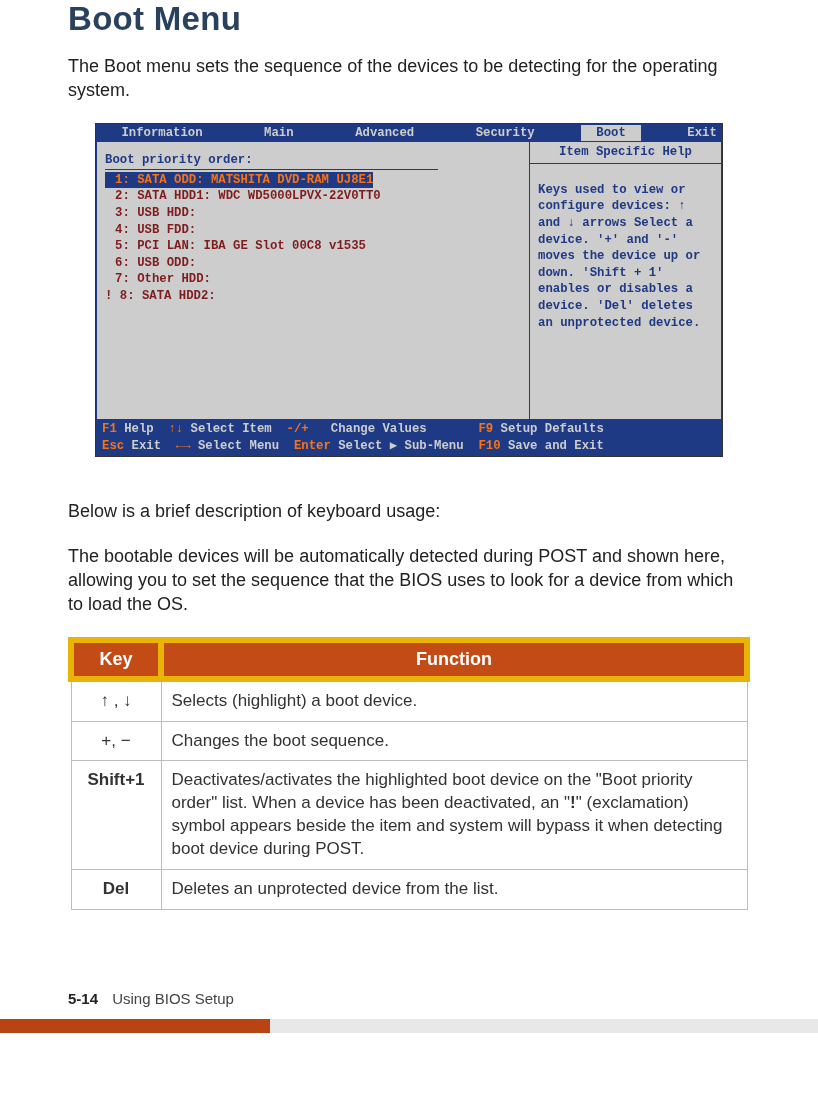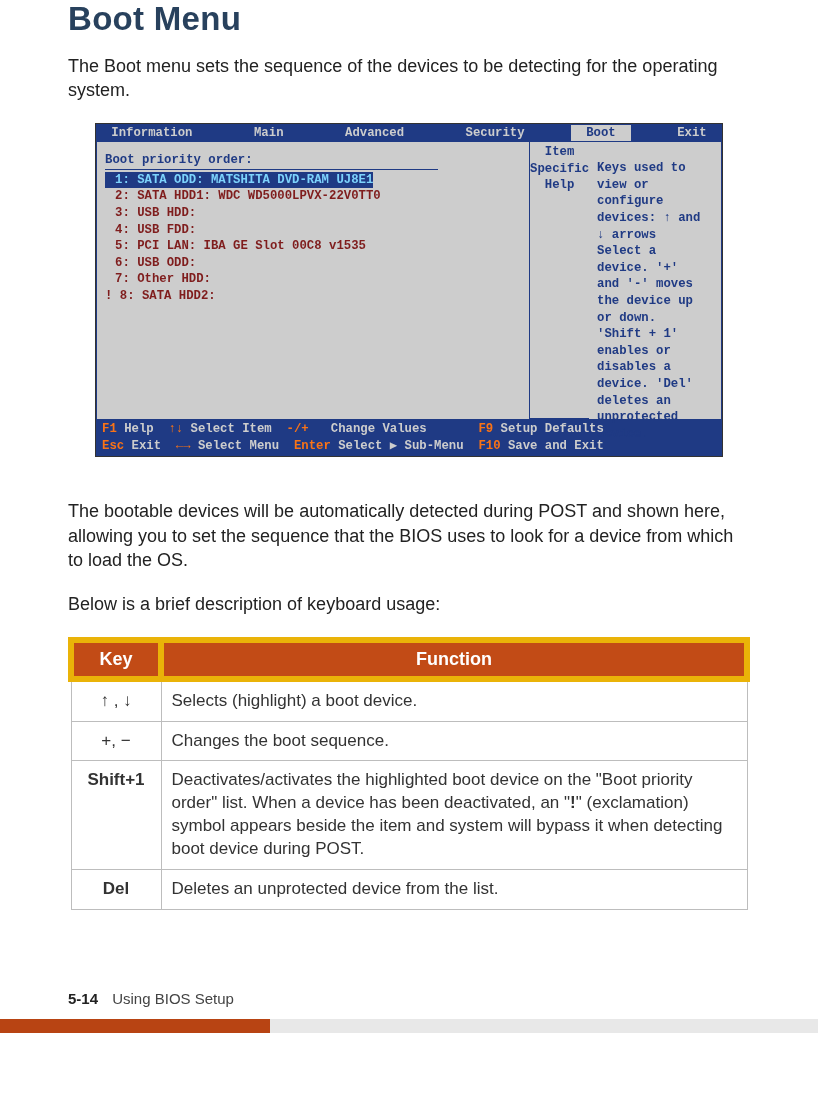--- a/index.html
+++ b/index.html
@@ -38,21 +38,20 @@
     font-weight: bold;
     line-height: 1.35;
     color: #1f3a84;
   }
   .bios-menubar {
     background: #1f3a84;
     color: #cdcdcd;
     display: flex;
     padding: 1px 10px;
     gap: 0;
-    justify-content: center;
   }
   .bios-menubar span {
     padding: 0 8px;
     white-space: pre;
   }
   .bios-menubar .active {
     background: #cdcdcd;
     color: #1f3a84;
   }
   .bios-body {
@@ -64,29 +63,29 @@
     flex: 1;
     border: 1px solid #1f3a84;
     border-top: none;
     margin: 0;
     padding: 10px 8px;
     position: relative;
   }
   .bios-left .title { color:#1f3a84; }
   .bios-left .hr { border-top:1px solid #1f3a84; margin: 0 0 2px 0; width: 80%; }
   .bios-left .item { white-space: pre; color:#7f1d1d; padding-left: 10px; }
-  .bios-left .item.sel { background:#1f3a84; color:#7dd3fc; display:inline-block; }
+  .bios-left .item.sel { background:#1f3a84; color:#f97316; display:inline-block; }
   .bios-right {
     width: 192px;
     border: 1px solid #1f3a84;
     border-left: none;
     border-top: none;
     padding: 0;
     display: flex;
-    flex-direction: row;
+    flex-direction: column;
   }
   .bios-right .help-title {
     border-bottom: 1px solid #1f3a84;
     text-align: center;
     padding: 2px 0;
     color:#1f3a84;
   }
   .bios-right .help-text {
     padding: 18px 18px 6px 8px;
     color:#1f3a84;
@@ -167,22 +166,22 @@
         <div id="bios-rows"><div class="item sel">1: SATA ODD: MATSHITA DVD-RAM UJ8E1</div><div class="item">2: SATA HDD1: WDC WD5000LPVX-22V0TT0</div><div class="item">3: USB HDD:</div><div class="item">4: USB FDD:</div><div class="item">5: PCI LAN: IBA GE Slot 00C8 v1535</div><div class="item">6: USB ODD:</div><div class="item">7: Other HDD:</div><div class="item" style="padding-left: 0px;">! 8: SATA HDD2:</div></div>
       </div>
       <div class="bios-right">
         <div class="help-title">Item Specific Help</div>
         <div class="help-text">Keys used to view or configure devices: ↑ and ↓ arrows Select a device. '+' and '-' moves the device up or down. 'Shift + 1' enables or disables a device. 'Del' deletes an unprotected device.</div>
       </div>
     </div>
     <div class="bios-footer" id="bios-footer"><span class="fk">F1</span><span class="bk"> Help  </span><span class="fk">↑↓</span><span class="bk"> Select Item  </span><span class="fk">-/+</span><span class="bk">   Change Values       </span><span class="fk">F9</span><span class="bk"> Setup Defaults</span><br><span class="fk">Esc</span><span class="bk"> Exit  </span><span class="fk">←→</span><span class="bk"> Select Menu  </span><span class="fk">Enter</span><span class="bk"> Select ▶ Sub-Menu  </span><span class="fk">F10</span><span class="bk"> Save and Exit </span></div>
   </div>
 
+  <p class="body">Below is a brief description of keyboard usage:</p>
   <p class="body">The bootable devices will be automatically detected during POST and shown here, allowing you to set the sequence that the BIOS uses to look for a device from which to load the OS.</p>
-  <p class="body">Below is a brief description of keyboard usage:</p>
 
   <table class="kf">
     <thead>
       <tr>
         <th>Key</th>
         <th>Function</th>
       </tr>
     </thead>
     <tbody id="kf-body">
         <tr>

